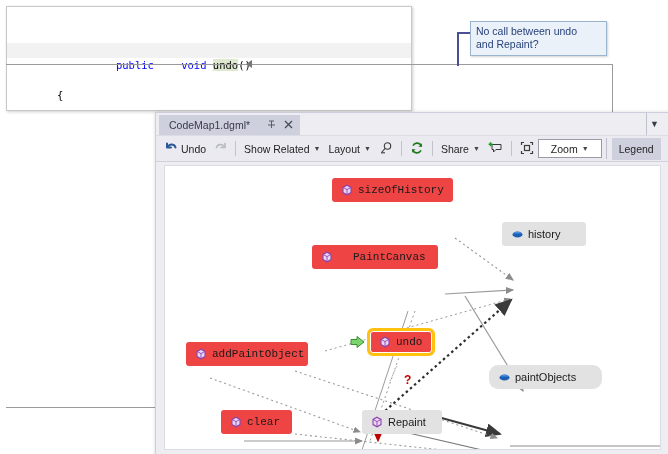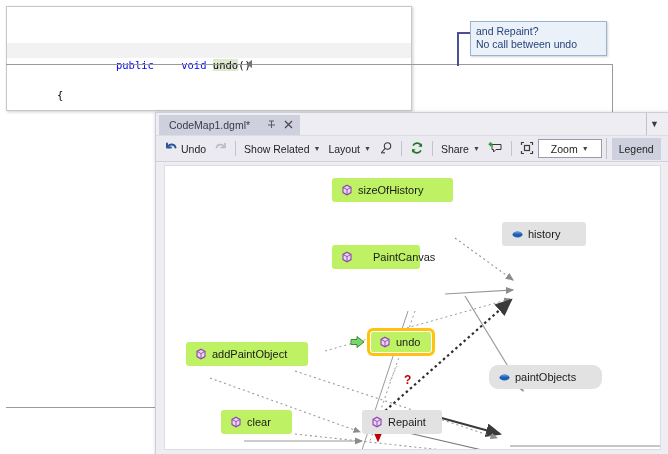--- a/index.html
+++ b/index.html
@@ -180,21 +180,21 @@
   .node {
     position: absolute;
     display: flex; align-items: center; gap: 5px;
     padding: 0 9px;
     height: 24px;
     border-radius: 3px;
     font-size: 11px;
     color: #1a1a1a;
     box-sizing: border-box;
   }
-  .node.green { background: #bef264; }
+  .node.green { background: #ef4444; font-family: Liberation Mono, monospace; }
   .node.grey  { background: #e2e2e2; }
   .node.selected {
     border: 3px solid #ffc20e;
     border-radius: 6px;
     height: 28px;
     box-shadow: 0 0 0 1px #ffffff inset;
   }
   .node-ico { width: 12px; height: 12px; flex: none; }
   #green-arrow {
     position: absolute;
@@ -224,22 +224,22 @@
     
   </div>
 </div>
 
 <div id="leader-box"></div>
 <div id="leader-arrow"></div>
 
 <div id="callout-leader-h1"></div>
 <div id="callout-leader-v1"></div>
 <div id="callout">
+  <div>No call between undo</div>
   <div>and Repaint?</div>
-  <div>No call between undo</div>
 </div>
 
 <div id="codemap-window">
 
   <div id="tabstrip">
     <div id="doc-tab">
       <span class="tab-title">CodeMap1.dgml*</span>
       <span class="tab-btn">
         <svg width="11" height="11" viewBox="0 0 11 11">
             <g stroke="#5a5a6a" stroke-width="1" fill="none">
@@ -408,21 +408,21 @@
 <div class="node green" style="left:332px; top:178px; width:121px;">
   <span class="node-ico">
     <svg width="12" height="12" viewBox="0 0 12 12">
         <path d="M6 1.2l4 2.2v5.2L6 10.8 2 8.6V3.4z" fill="#e8d6f5" stroke="#8e44ad" stroke-width="1.1"></path>
         <path d="M2 3.4L6 5.6l4-2.2M6 5.6v5.2" stroke="#8e44ad" stroke-width="0.9" fill="none"></path>
       </svg>
   </span>
   <span>sizeOfHistory</span>
 </div>
 
-<div class="node green" style="left:332px; top:245px; width:88px;gap:20px;">
+<div class="node green" style="left:312px; top:245px; width:126px;gap:20px;">
   <span class="node-ico">
     <svg width="12" height="12" viewBox="0 0 12 12">
         <path d="M6 1.2l4 2.2v5.2L6 10.8 2 8.6V3.4z" fill="#e8d6f5" stroke="#8e44ad" stroke-width="1.1"></path>
         <path d="M2 3.4L6 5.6l4-2.2M6 5.6v5.2" stroke="#8e44ad" stroke-width="0.9" fill="none"></path>
       </svg>
   </span>
   <span>PaintCanvas</span>
 </div>
 
 <div class="node grey" style="left:502px; top:222px; width:84px;">

